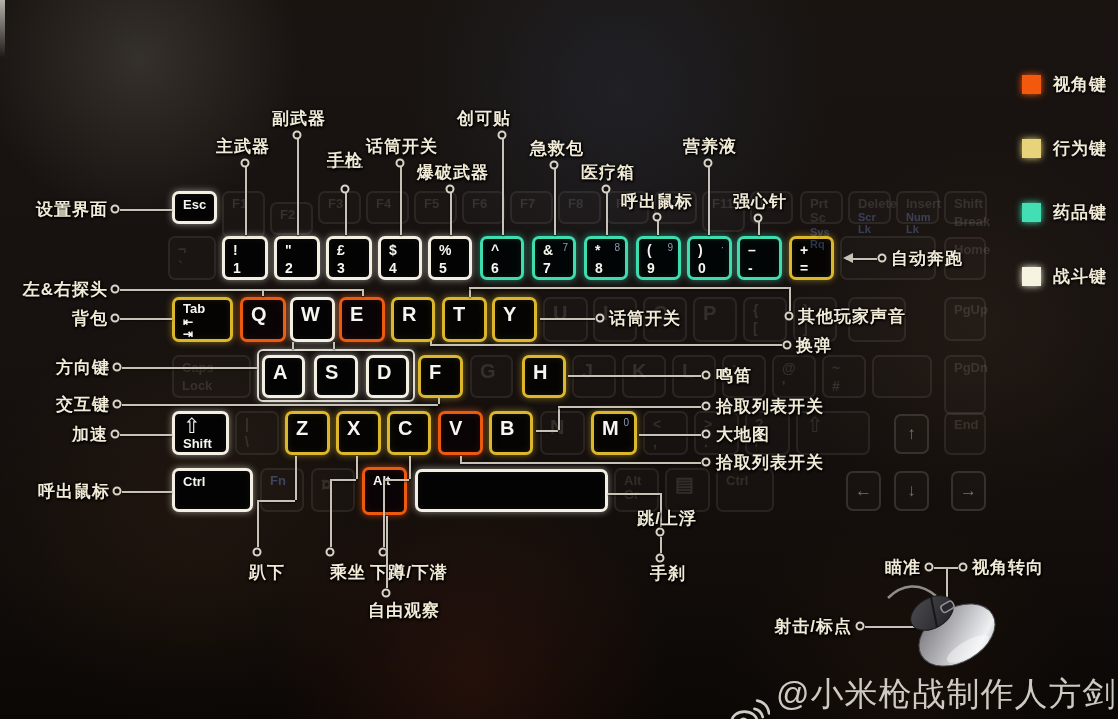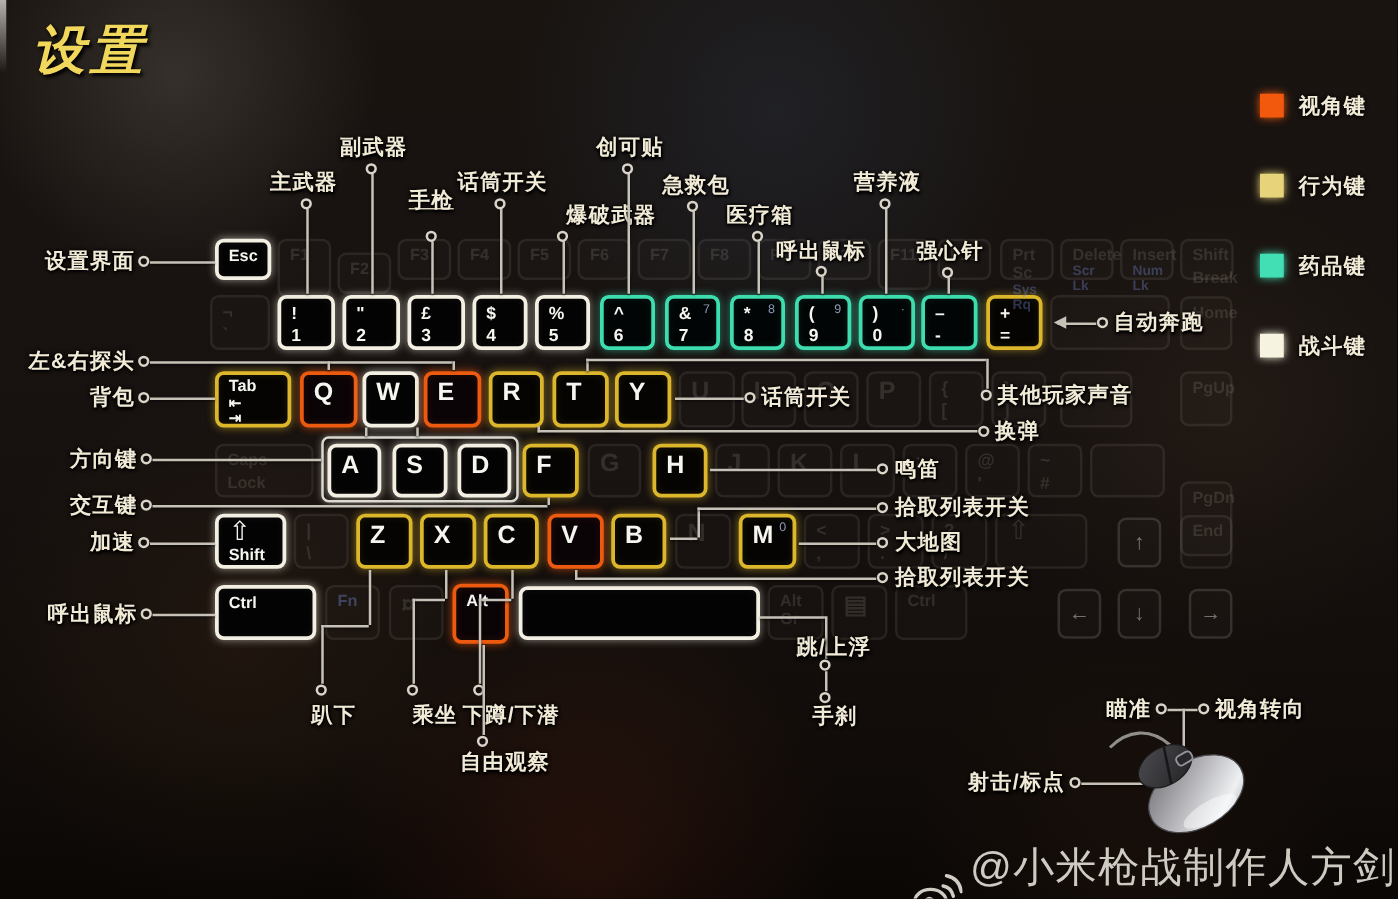--- a/index.html
+++ b/index.html
@@ -48,36 +48,35 @@
   .circ{position:absolute;width:9px;height:9px;box-sizing:border-box;border:2px solid #d8d4c8;
       border-radius:50%;background:rgba(18,14,11,.6);transform:translate(-50%,-50%);}
   .arrowhead{position:absolute;width:0;height:0;border:5px solid transparent;
       border-right:10px solid #c6c2b8;transform:translateY(-50%);}
   .ann-label{position:absolute;font-size:17px;font-weight:700;color:#f1ead6;white-space:nowrap;
       letter-spacing:1px;text-shadow:0 1px 3px #000,0 0 3px #000,1px 1px 2px #000;}
   .ann-label.center{transform:translate(-50%,-50%);}
   .ann-label.left{transform:translateY(-50%);}
   .ann-label.right{transform:translate(-100%,-50%);}
   
-  .legend-item{position:absolute;display:flex;align-items:center;gap:12px;}
+  .legend-item{position:absolute;display:flex;align-items:center;gap:12px;margin-left:14px;}
   .legend-swatch{width:19px;height:19px;}
   .legend-label{font-size:17px;font-weight:700;color:#f1ead6;letter-spacing:1px;
       text-shadow:0 1px 3px #000,0 0 3px #000;}
   
   .watermark{position:absolute;left:728px;top:672px;display:flex;align-items:center;gap:6px;}
   .watermark-text{font-size:33px;color:rgba(222,219,211,.92);letter-spacing:1px;}
   svg{display:block;}
 </style>
 </head>
 <body>
 
 <div class="stage" id="stage">
   <div class="bg"></div>
   <div class="edge-sliver"></div>
-  <h1 class="title">设置</h1>
 
   <div id="kb">
       <div class="key white small" style="left: 172px; top: 191px; width: 45px; height: 33px;">
         <span class="capline">Esc</span>
       </div>
       <div class="key white sym" style="left: 222px; top: 236px; width: 46px; height: 44px;">
         <span class="capline">!</span>
         <span class="capline">1</span>
       </div>
       <div class="key white sym" style="left: 274px; top: 236px; width: 46px; height: 44px;">
@@ -301,21 +300,21 @@
       </div>
       <div class="key faint sym" style="left: 772px; top: 355px; width: 44px; height: 43px;">
         <span class="capline">@</span>
         <span class="capline">'</span>
       </div>
       <div class="key faint sym" style="left: 822px; top: 355px; width: 44px; height: 43px;">
         <span class="capline">~</span>
         <span class="capline">#</span>
       </div>
       <div class="key faint small" style="left: 872px; top: 355px; width: 60px; height: 43px;"></div>
-      <div class="key faint small" style="left: 944px; top: 355px; width: 42px; height: 60px; margin-top: 30px;">
+      <div class="key faint small" style="left: 944px; top: 355px; width: 42px; height: 60px;">
         <span class="capline">PgDn</span>
       </div>
       <div class="key faint sym" style="left: 235px; top: 411px; width: 44px; height: 44px;">
         <span class="capline">|</span>
         <span class="capline">\</span>
       </div>
       <div class="key faint letter" style="left: 540px; top: 411px; width: 45px; height: 44px;">
         <span class="capline">N</span>
       </div>
       <div class="key faint sym" style="left: 643px; top: 411px; width: 45px; height: 44px;">
@@ -399,24 +398,24 @@
       <div class="circ" style="left: 297px; top: 135px;"></div>
       <div class="ann-label center" style="left: 299px; top: 118px;">副武器</div>
       <div class="ln" style="left: 345px; top: 193px; width: 2px; height: 42px;"></div>
       <div class="circ" style="left: 345px; top: 189px;"></div>
       <div class="ann-label center" style="left: 345px; top: 160px; text-decoration: underline;">手枪</div>
       <div class="ln" style="left: 400px; top: 167px; width: 2px; height: 68px;"></div>
       <div class="circ" style="left: 400px; top: 163px;"></div>
       <div class="ann-label center" style="left: 402px; top: 146px;">话筒开关</div>
       <div class="ln" style="left: 450px; top: 193px; width: 2px; height: 42px;"></div>
       <div class="circ" style="left: 450px; top: 189px;"></div>
-      <div class="ann-label center" style="left: 453px; top: 172px; margin-left: 36px;">爆破武器</div>
+      <div class="ann-label center" style="left: 453px; top: 172px;">爆破武器</div>
       <div class="ln" style="left: 502px; top: 139px; width: 2px; height: 96px;"></div>
       <div class="circ" style="left: 502px; top: 135px;"></div>
-      <div class="ann-label center" style="left: 504px; top: 118px;">创可贴</div>
+      <div class="ann-label center" style="left: 484px; top: 118px;">创可贴</div>
       <div class="ln" style="left: 554px; top: 169px; width: 2px; height: 66px;"></div>
       <div class="circ" style="left: 554px; top: 165px;"></div>
       <div class="ann-label center" style="left: 557px; top: 148px;">急救包</div>
       <div class="ln" style="left: 606px; top: 193px; width: 2px; height: 42px;"></div>
       <div class="circ" style="left: 606px; top: 189px;"></div>
       <div class="ann-label center" style="left: 608px; top: 172px;">医疗箱</div>
       <div class="ln" style="left: 657px; top: 221px; width: 2px; height: 14px;"></div>
       <div class="circ" style="left: 657px; top: 217px;"></div>
       <div class="ann-label center" style="left: 657px; top: 201px;">呼出鼠标</div>
       <div class="ln" style="left: 708px; top: 167px; width: 2px; height: 68px;"></div>

